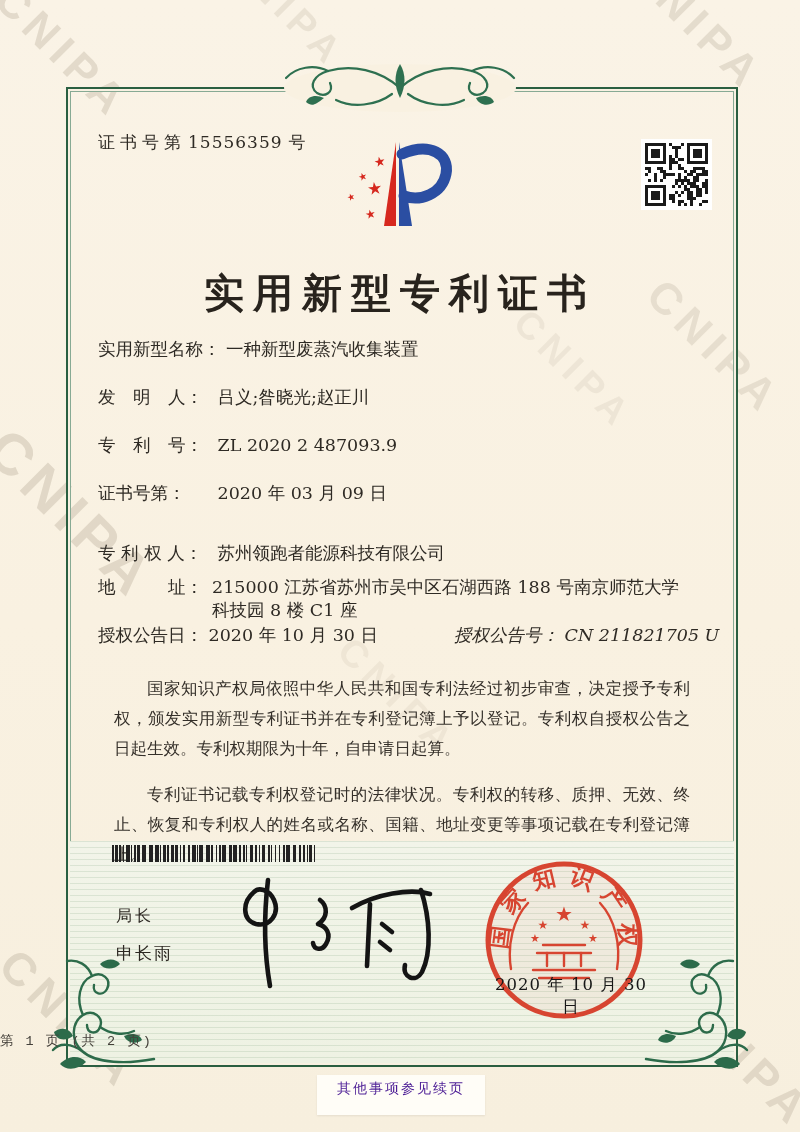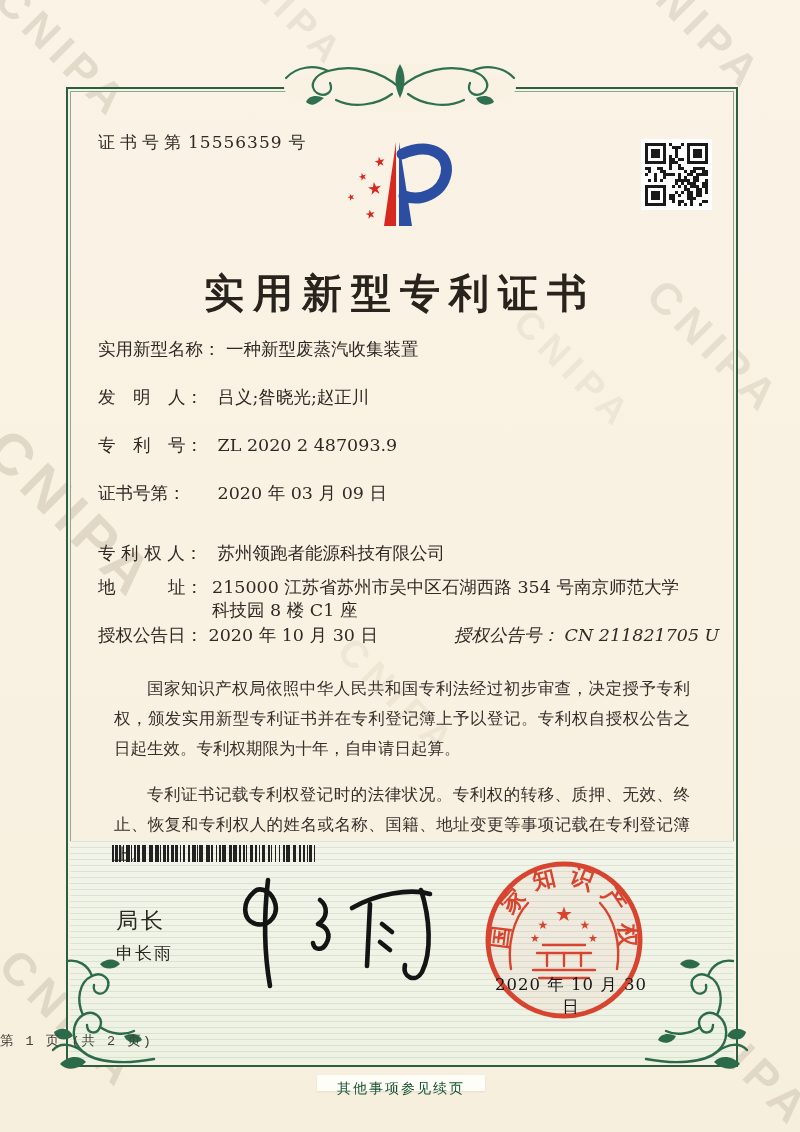--- a/index.html
+++ b/index.html
@@ -53,33 +53,33 @@
   .frow .lab{display:inline-block;min-width:114px;color:#2e2a24;}
   .frow .val{color:#2e2a24;}
   .r1{top:0;}  .r2{top:48px;} .r3{top:96px;} .r4{top:144px;} .r5{top:204px;}
   .r6{top:238px;white-space:normal;}
   .r6 .addrwrap{display:inline-block;vertical-align:top;width:492px;white-space:normal;}
   .r7{top:286px;}
   .grant2{position:absolute;left:356px;top:0;white-space:nowrap;font-style:italic;}
   .paras{position:absolute;left:98px;top:658px;width:608px;font-size:16.5px;line-height:30px;text-align:justify;color:#35302a;}
   .paras p{margin:16px;text-indent:2em;}
   .barcode{position:absolute;left:112px;top:845px;line-height:0;}
-  .signer-title{position:absolute;left:116px;top:906px;font-size:22px;letter-spacing:3px;color:#2c2822;}
+  .signer-title{position:absolute;left:116px;top:906px;font-size:16px;letter-spacing:3px;color:#2c2822;}
   .signer-name{position:absolute;left:116px;top:942px;font-size:17px;letter-spacing:2px;color:#2c2822;}
   .signature{position:absolute;left:224px;top:874px;z-index:5;}
   .seal{position:absolute;left:471px;top:847px;z-index:5;opacity:.94;}
   .seal-date{
     position:absolute;left:492px;top:974px;width:158px;text-align:center;z-index:6;
     font-size:16.5px;color:#171717;letter-spacing:1px;
   }
   .page-footer{position:absolute;left:0;top:1032px;width:800px;text-align:left;font-size:13.5px;color:#44403a;letter-spacing:2px;font-family:Liberation Mono, monospace;}
   .cont-strip{
-    position:absolute;left:317px;top:1075px;width:168px;height:16px;z-index:4;
+    position:absolute;left:317px;top:1075px;width:168px;height:40px;z-index:4;
     background:#fffdf7;box-shadow:0 1px 2px rgba(0,0,0,.08);
-    text-align:center;line-height:26px;font-size:14px;color:#14532d;letter-spacing:2px;
+    text-align:center;line-height:26px;font-size:14px;color:#4c1d95;letter-spacing:2px;
   }
 </style>
 </head>
 <body>
 
 <div class="page">
 
   <div class="wm wm1">CNIPA</div>
   <div class="wm wm2">CNIPA</div>
   <div class="wm wm3">CNIPA</div>
@@ -398,21 +398,21 @@
       </div>
       <div class="frow r4">
         <span class="lab">证书号第：</span>
         <span class="val">2020 年 03 月 09 日</span>
       </div>
       <div class="frow r5">
         <span class="lab">专 利 权 人：</span>
         <span class="val">苏州领跑者能源科技有限公司</span>
       </div>
       <div class="frow r6">
-        <span class="lab" style="vertical-align:top;">地　　　址：</span><span class="addrwrap"><span class="val">215000 江苏省苏州市吴中区石湖西路 354 号南京师范大学</span><br>
+        <span class="lab" style="vertical-align:top;">地　　　址：</span><span class="addrwrap"><span class="val">215000 江苏省苏州市吴中区石湖西路 188 号南京师范大学</span><br>
           <span class="val">科技园 8 楼 C1 座</span></span>
       </div>
       <div class="frow r7">
         <span class="lab" style="min-width:0;">授权公告日：</span>
         <span class="val">2020 年 10 月 30 日</span>
         <span class="grant2">
           <span class="lab" style="min-width:0;">授权公告号：</span>
           <span class="val">CN 211821705 U</span>
         </span>
       </div>

